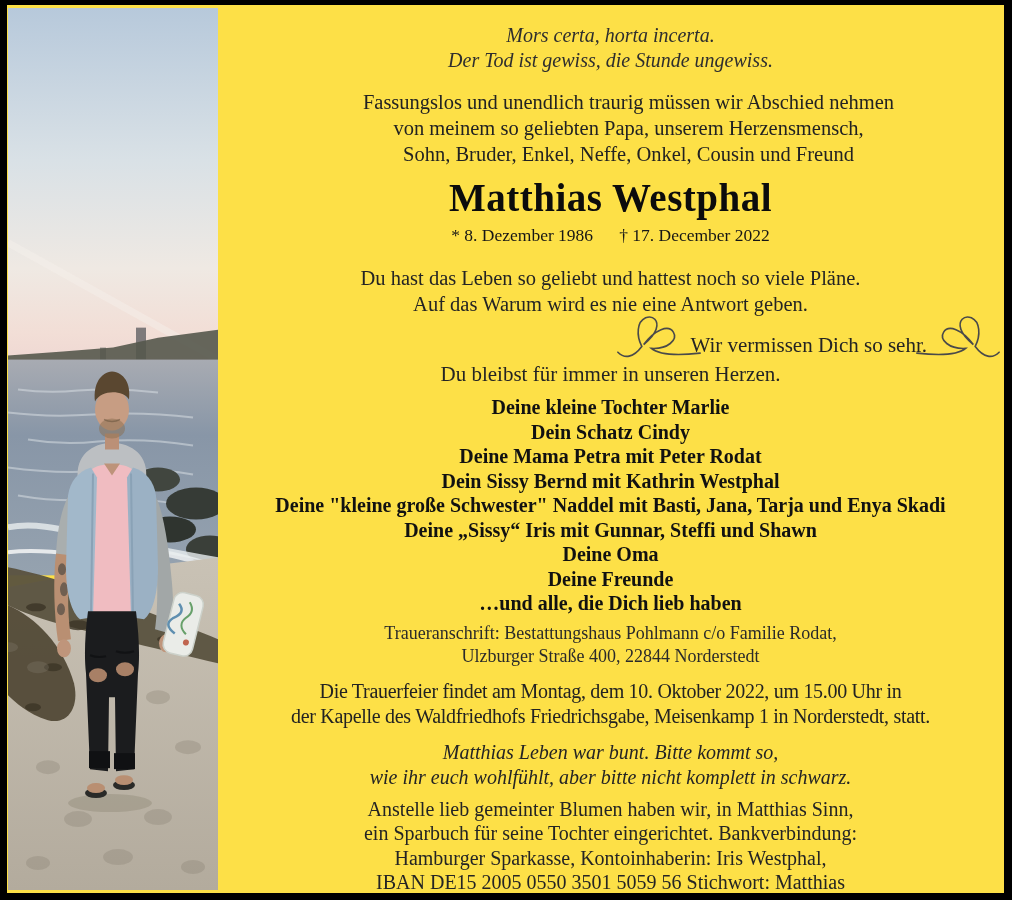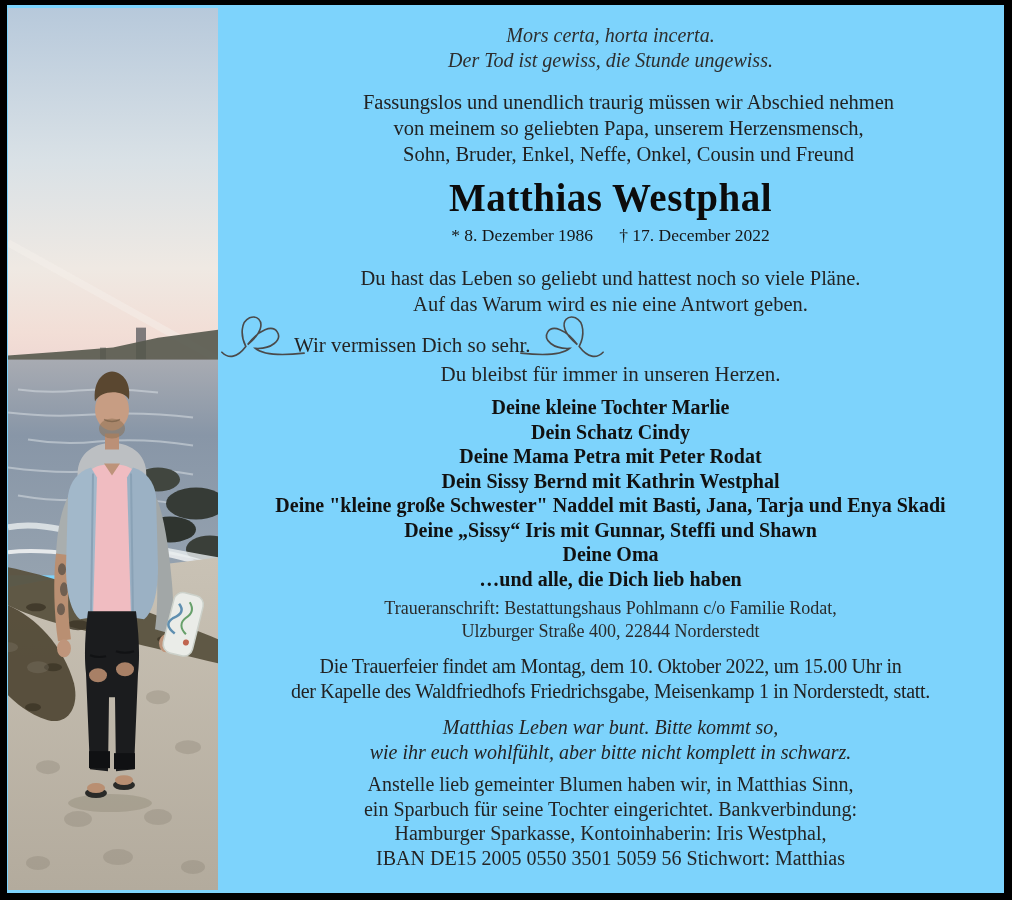--- a/index.html
+++ b/index.html
@@ -1,29 +1,29 @@
 <!DOCTYPE html>
 <html><head>
 <meta charset="utf-8">
 <style>
   html,body{margin:0;padding:0;}
   body{width:1012px;height:900px;background:#000;position:relative;overflow:hidden;
        font-family:"Liberation Serif", serif;-webkit-font-smoothing:antialiased;}
-  .page{position:absolute;left:7px;top:5px;width:997px;height:888px;background:#7dd3fc;}
+  .page{position:absolute;left:7px;top:5px;width:997px;height:888px;background:#fde047;}
   .photo{position:absolute;left:1px;top:3px;width:210px;height:882px;overflow:hidden;}
   .photo svg{display:block;width:100%;height:100%;}
   .text-col{position:absolute;left:212px;top:0;right:2px;bottom:0;text-align:center;
             color:#1e1e1e;padding-top:18px;}
   .motto{font-style:italic;font-size:20px;line-height:25px;color:#2e2e2e;}
   .intro{margin-top:16px;font-size:20.5px;line-height:26px;color:#222;padding-left:36px;}
   .name{margin:8px 0 0 0;font-size:39px;line-height:46px;font-weight:bold;color:#0c0c0c;letter-spacing:0.5px;}
   .dates{margin-top:2px;font-size:17.5px;line-height:24px;color:#161616;}
   .dates .birth{margin-right:26px;}
   .verse{margin-top:18px;font-size:20.5px;line-height:26px;color:#242424;}
-  .hearts-row{margin-top:0;height:46px;display:flex;align-items:center;justify-content:flex-start;}
+  .hearts-row{margin-top:0;height:46px;display:flex;align-items:center;justify-content:flex-end;padding-left:44px;}
   .heart{width:88px;height:50px;flex:0 0 auto;}
   .heart.left{margin-right:-13px;margin-top:-10px;}
   .heart.right{transform:scaleX(-1);margin-left:-13px;margin-top:-10px;}
   .miss{font-size:21px;color:#242424;padding-top:10px;}
   .line2{margin-top:-2px;font-size:21px;line-height:26px;color:#242424;}
   .mourners{margin-top:8px;font-size:20px;line-height:24.5px;font-weight:bold;color:#111;}
   .address{margin-top:6px;font-size:18px;line-height:23px;color:#2a2a2a;}
   .service{margin-top:11px;font-size:20px;line-height:25px;letter-spacing:-0.3px;color:#222;}
   .dress{margin-top:11px;font-size:20px;line-height:25px;color:#242424;font-style:italic;}
   .donation{margin-top:7px;font-size:20px;line-height:24.5px;color:#242424;}
@@ -191,20 +191,21 @@
     <div class="line2">Du bleibst für immer in unseren Herzen.</div>
 
     <div class="mourners">
       <div>Deine kleine Tochter Marlie</div>
       <div>Dein Schatz Cindy</div>
       <div>Deine Mama Petra mit Peter Rodat</div>
       <div>Dein Sissy Bernd mit Kathrin Westphal</div>
       <div>Deine "kleine große Schwester" Naddel mit Basti, Jana, Tarja und Enya Skadi</div>
       <div>Deine „Sissy“ Iris mit Gunnar, Steffi und Shawn</div>
       <div>Deine Oma</div>
+      <div>Deine Freunde</div>
       <div>…und alle, die Dich lieb haben</div>
     </div>
 
     <div class="address">
       <div>Traueranschrift: Bestattungshaus Pohlmann c/o Familie Rodat,</div>
       <div>Ulzburger Straße 400, 22844 Norderstedt</div>
     </div>
 
     <div class="service">
       <div>Die Trauerfeier findet am Montag, dem 10. Oktober 2022, um 15.00 Uhr in</div>

